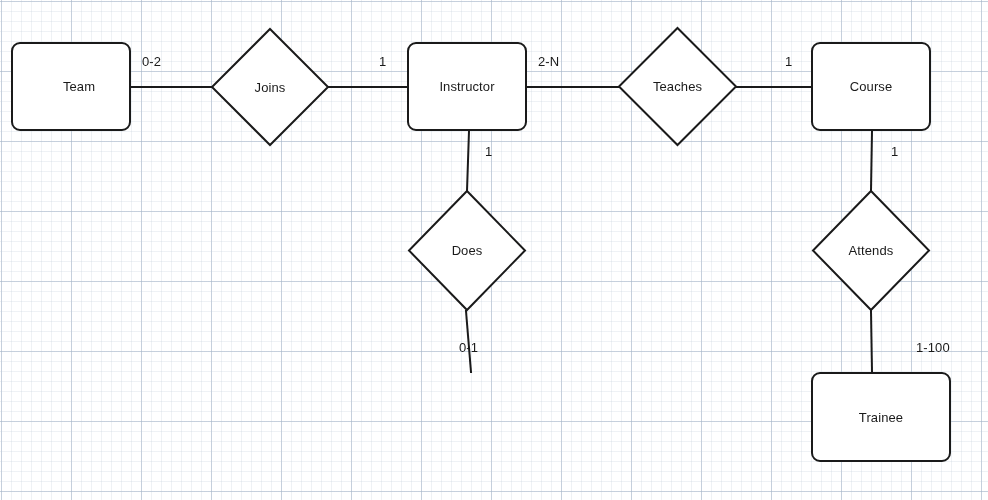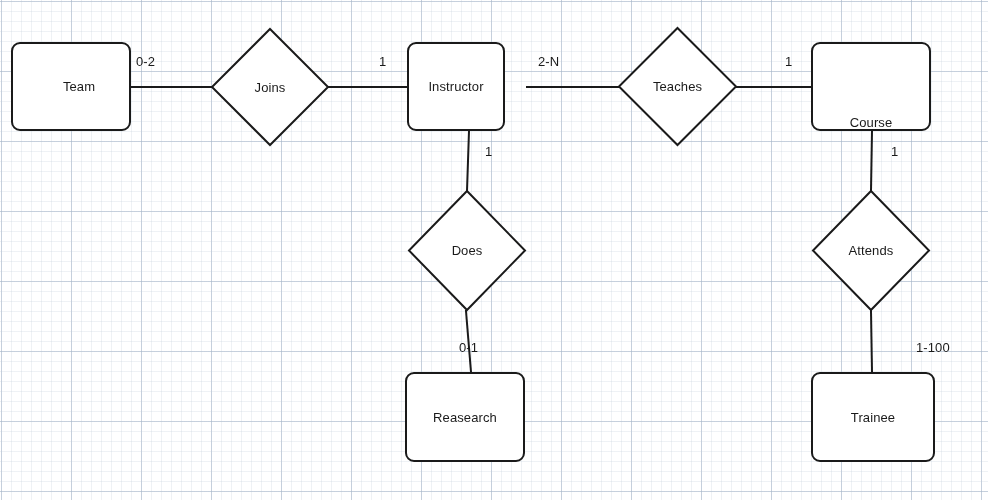--- a/index.html
+++ b/index.html
@@ -103,33 +103,30 @@
       <line x1="466" y1="311" x2="471" y2="372"></line>
       <line x1="872" y1="131" x2="871" y2="191"></line>
       <line x1="871" y1="311" x2="872" y2="372"></line>
     </g>
   </svg>
 
   <div class="node entity" style="left:11px; top:42px; width:120px; height:89px;padding-left:16px;">
     <span class="entity-label">Team</span>
   </div>
 
-  <div class="node entity" style="left:407px; top:42px; width:98px; height:89px;">
+  <div class="node entity" style="left:407px; top:42px; width:120px; height:89px;">
     <span class="entity-label">Instructor</span>
   </div>
 
-  <div class="node entity" style="left:811px; top:42px; width:120px; height:89px;align-items:flex-end;">
+  <div class="node entity" style="left:811px; top:42px; width:120px; height:89px;">
     <span class="entity-label">Course</span>
   </div>
 
-  <div class="node entity" style="left:405px; top:372px; width:120px; height:90px;">
-    <span class="entity-label">Reasearch</span>
-  </div>
 
-  <div class="node entity" style="left:811px; top:372px; width:124px; height:90px;">
+  <div class="node entity" style="left:811px; top:372px; width:140px; height:90px;">
     <span class="entity-label">Trainee</span>
   </div>
 
   <div class="relationship" style="left:618px; top:27px; width:119px; height:119px;">
     <svg width="119" height="119" viewBox="0 0 119 119">
       <polygon points="59.5,1 118,59.5 59.5,118 1,59.5" fill="#ffffff" stroke="#1a1a1a" stroke-width="2" stroke-linejoin="miter"></polygon>
     </svg>
     <span class="rel-label">Teaches</span>
   </div>
 
@@ -147,21 +144,21 @@
     <span class="rel-label">Does</span>
   </div>
 
   <div class="relationship" style="left:812px; top:190px; width:118px; height:121px;text-decoration:underline;">
     <svg width="118" height="121" viewBox="0 0 118 121">
       <polygon points="59,1 117,60.5 59,120 1,60.5" fill="#ffffff" stroke="#1a1a1a" stroke-width="2" stroke-linejoin="miter"></polygon>
     </svg>
     <span class="rel-label">Attends</span>
   </div>
 
-  <span class="card-label" style="left:136px; top:55px;">0-2</span>
+  <span class="card-label" style="left:142px; top:55px;">0-2</span>
 
   <span class="card-label" style="left:379px; top:55px;">1</span>
 
   <span class="card-label" style="left:538px; top:55px;">2-N</span>
 
   <span class="card-label" style="left:785px; top:55px;">1</span>
 
   <span class="card-label" style="left:485px; top:145px;">1</span>
 
   <span class="card-label" style="left:459px; top:341px;">0-1</span>

